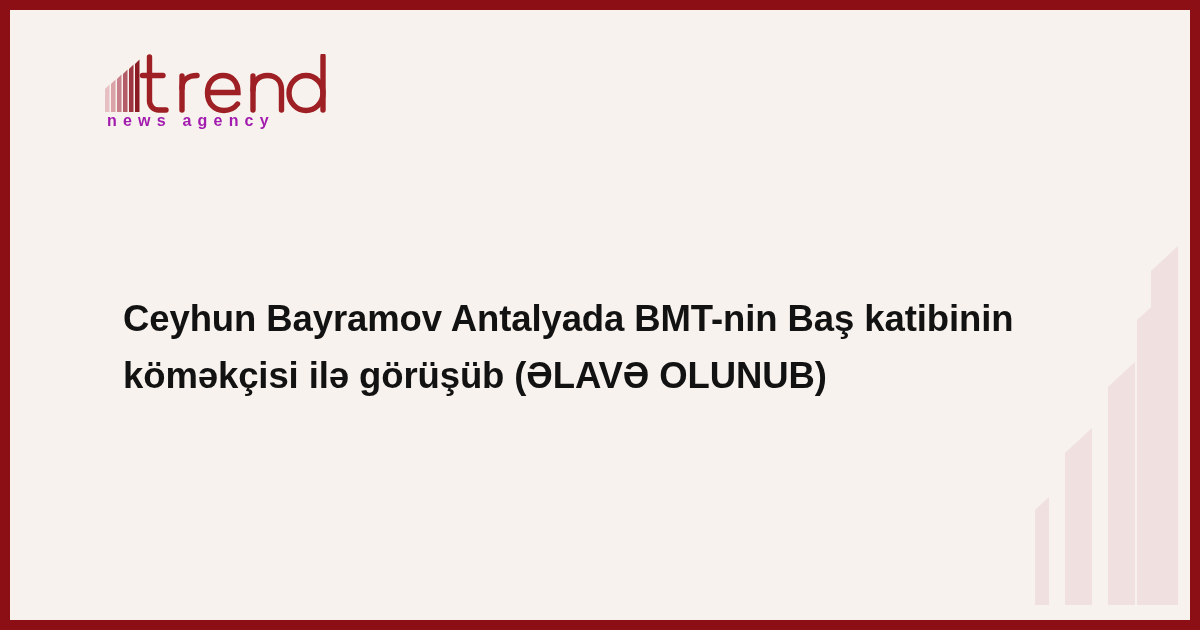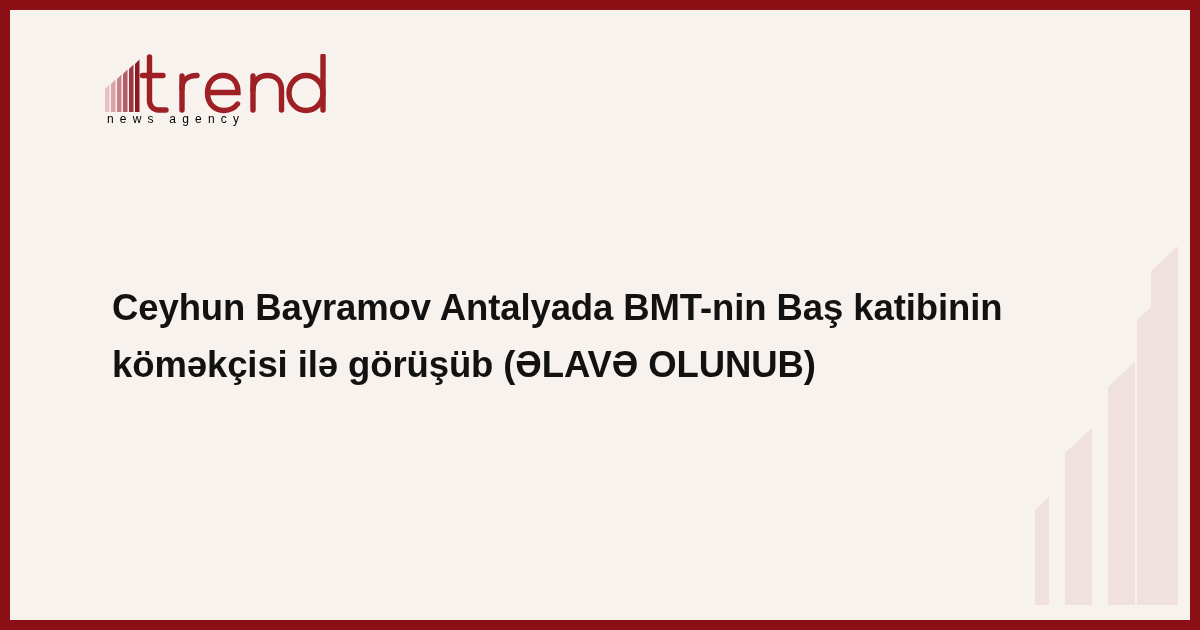--- a/index.html
+++ b/index.html
@@ -61,35 +61,35 @@
     width: 262px;
     height: 62px;
   }
   .logo-mark svg {
     display: block;
   }
   .logo-sub {
     position: absolute;
     left: 3px;
     top: 58px;
-    font-size: 12px;
-    font-weight: 400;
+    font-size: 16px;
+    font-weight: 700;
     letter-spacing: 6.2px;
-    color: #000000;
+    color: #a21caf;
     font-family: "Liberation Sans", sans-serif;
     white-space: nowrap;
   }
 
   
   .headline {
     position: absolute;
     left: 101px;
     top: 268px;
     width: 960px;
-    margin: 1px;
+    margin: 12px;
     font-family: "Liberation Sans", sans-serif;
     font-size: 36.5px;
     font-weight: 700;
     line-height: 57px;
     letter-spacing: -0.1px;
     color: #121212;
   }
 </style>
 </head>
 <body>

